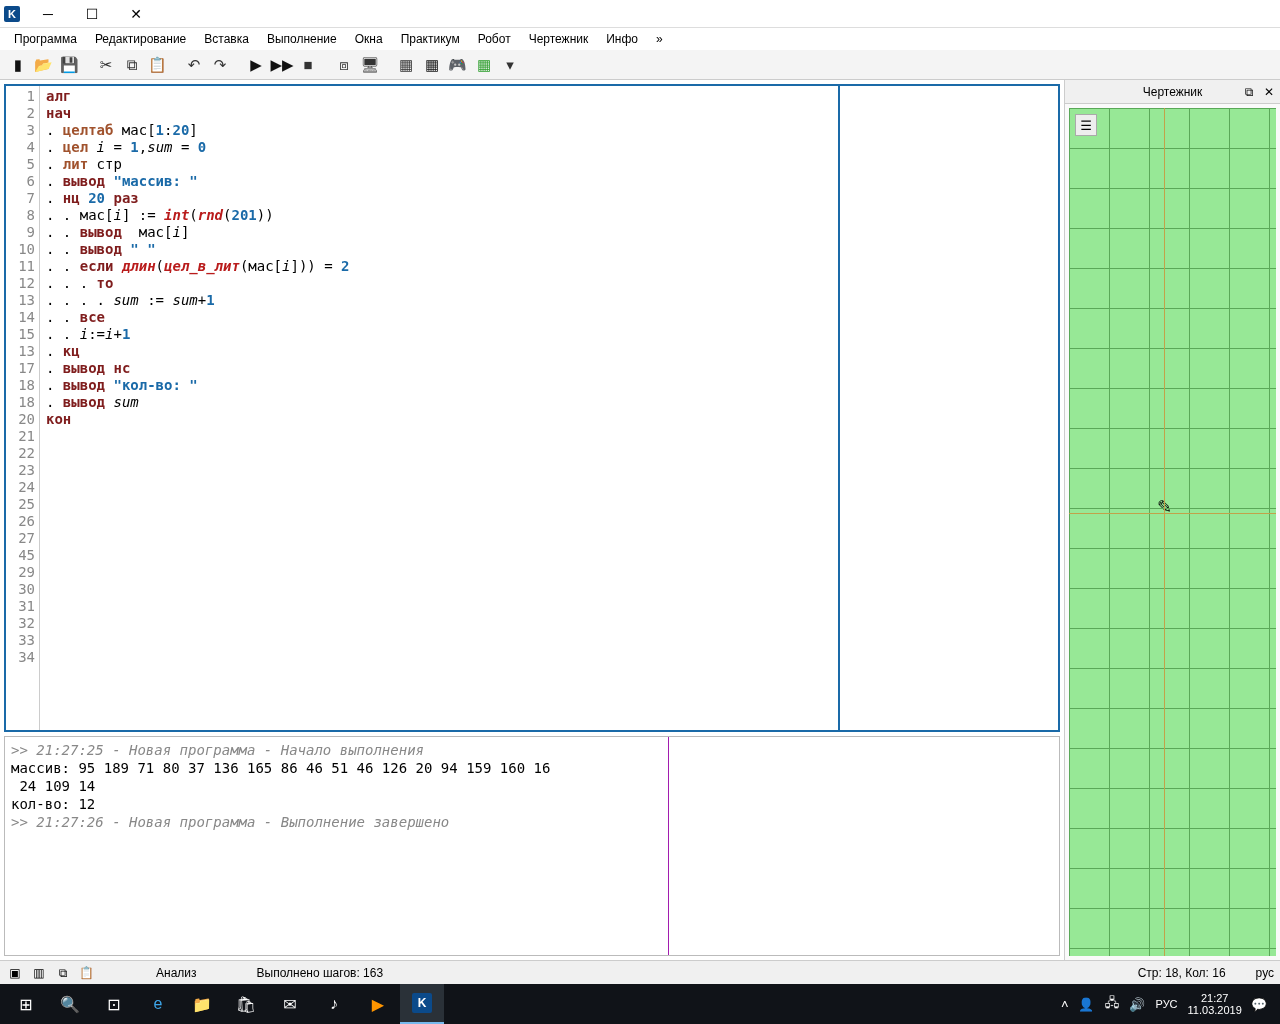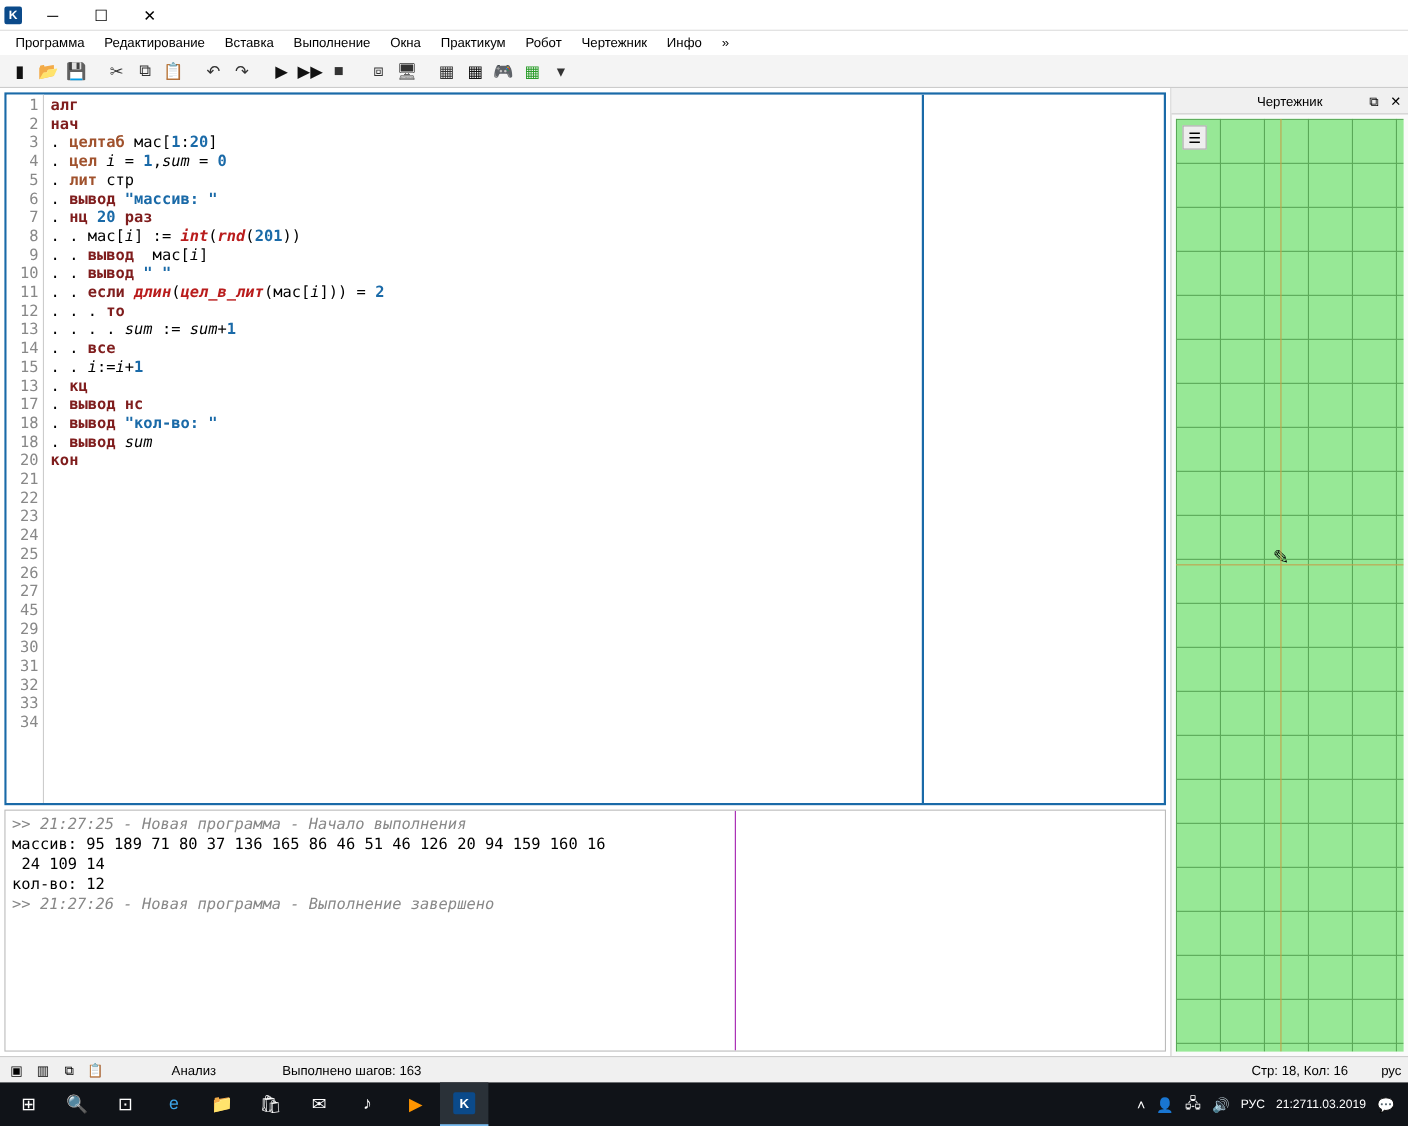--- a/index.html
+++ b/index.html
@@ -49,21 +49,21 @@
 .pen { position: absolute; font-size: 18px; transform: rotate(0deg); }
 .statusbar { height: 24px; display: flex; align-items: center; background: #f0f0f0; border-top: 1px solid #ccc; font-size: 12px; padding: 0 6px; gap: 10px; }
 .statusbar .sb-icons { display: flex; gap: 6px; }
 .statusbar .sb-icon { width: 18px; height: 18px; display: flex; align-items: center; justify-content: center; }
 .statusbar .spacer { flex: 1; }
 .taskbar { height: 40px; background: #101318; display: flex; align-items: center; padding: 0 4px; }
 .task-btn { width: 44px; height: 40px; display: flex; align-items: center; justify-content: center; color: #fff; font-size: 16px; }
 .task-btn.active { background: #2a3138; border-bottom: 2px solid #76b9ed; }
 .task-btn .kumir { width: 20px; height: 20px; background: #0b4a8a; color: #fff; font-size: 12px; font-weight: bold; display: flex; align-items: center; justify-content: center; border-radius: 2px; }
 .tray { margin-left: auto; display: flex; align-items: center; color: #fff; gap: 10px; padding: 0 8px; font-size: 11px; }
-.tray .group { display: flex; flex-direction: row; align-items: center; line-height: 12px; }
+.tray .group { display: flex; flex-direction: column; align-items: center; line-height: 12px; }
 .tray .icon { font-size: 13px; }
 </style>
 </head>
 <body>
 
 <div class="titlebar">
   <div class="titlebar-icon">K</div>
   <div class="win-controls">
     <div class="win-btn">─</div>
     <div class="win-btn">☐</div>

